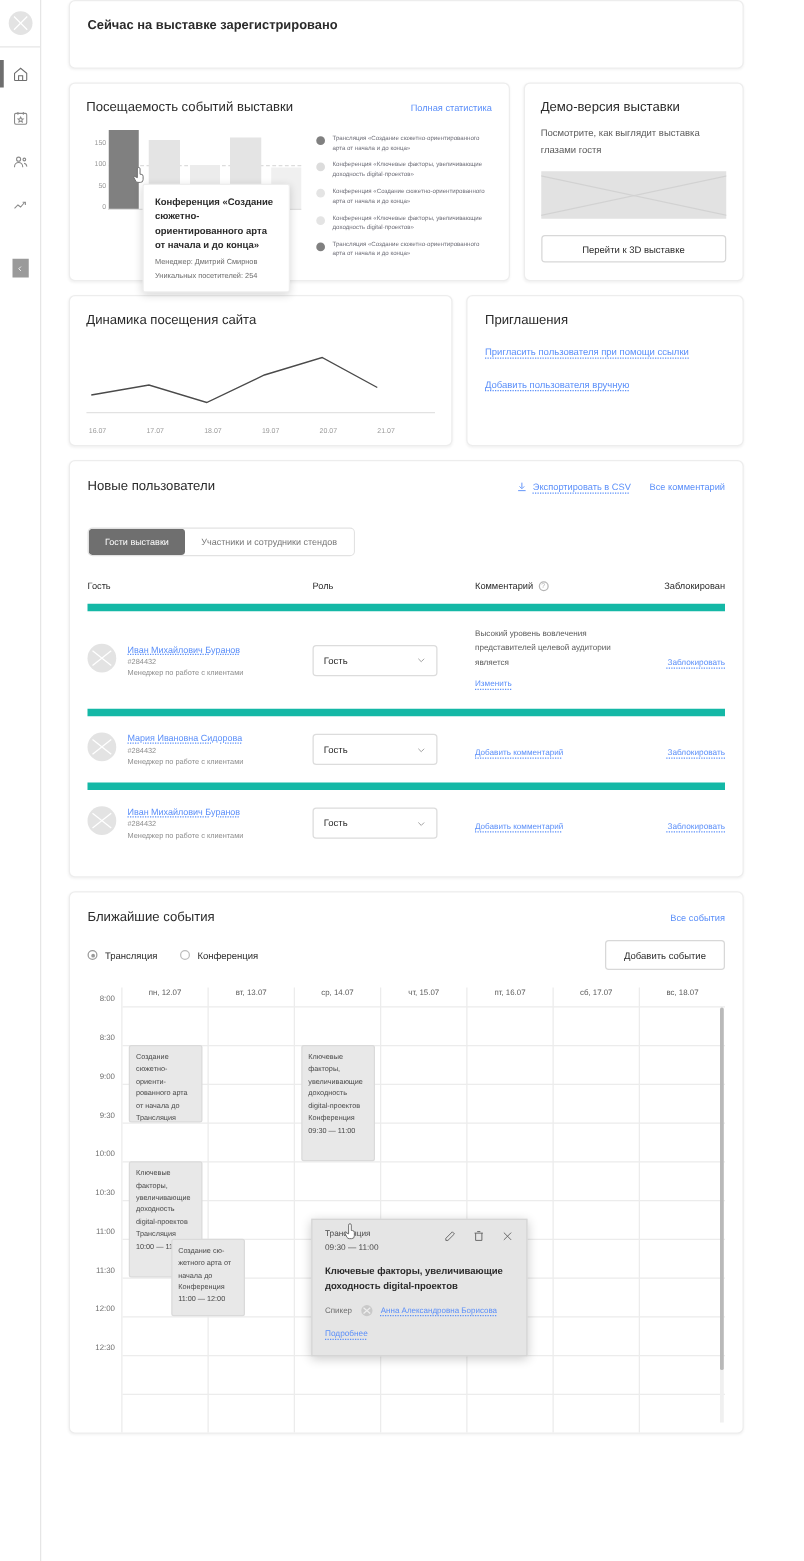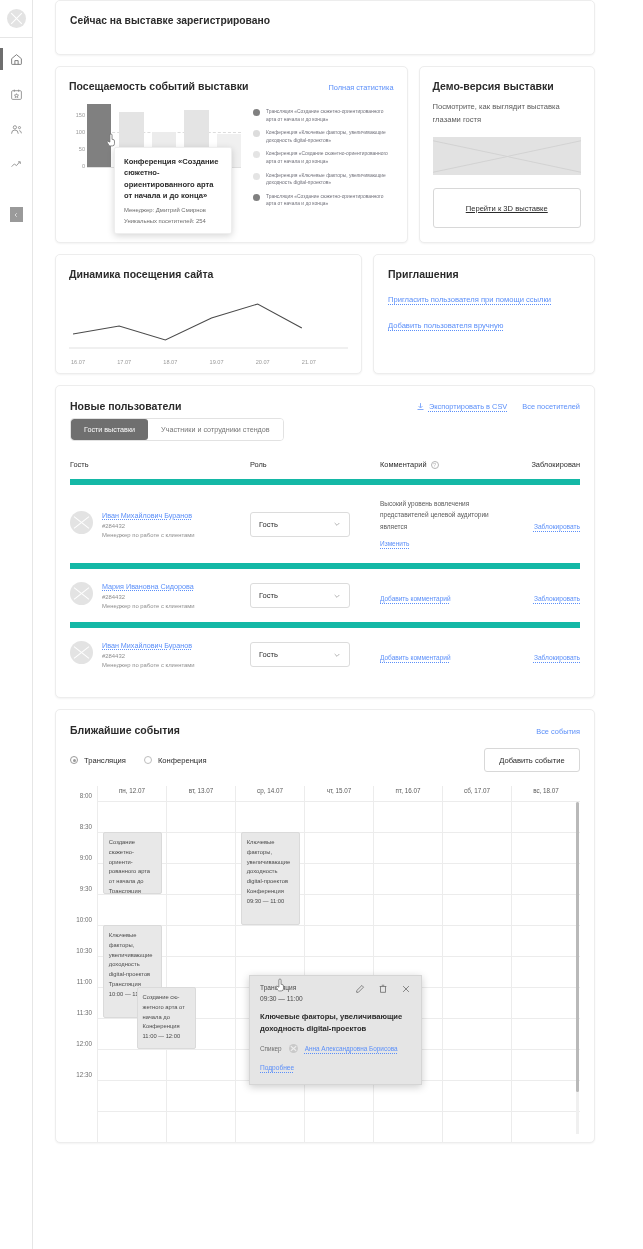--- a/index.html
+++ b/index.html
@@ -53,21 +53,21 @@
   .reg-stats { display: flex; }
   .reg-stat { flex: 1; text-align: center; border-right: 1px solid #e8e8e8; padding: 3px 0 2px 0; }
   .reg-stat:last-child { border-right: none; }
   .reg-num { font-size: 17px; font-weight: bold; color: #222; line-height: 1.15; }
   .reg-lbl { font-size: 7.4px; color: #6d6d6d; margin-top: 4px; }
 
   
   .attend-card { flex: 1 1 352px; padding: 13px 13px 12px 13px; position: relative; }
   .demo-card   { flex: 1 1 176px; padding: 13px 13px 14px 13px; }
   .sec-head { display: flex; align-items: baseline; justify-content: space-between; }
-  .sec-title { font-size: 10.5px; font-weight: bold; color: #2b2b2b; }
+  .sec-title { font-size: 10.5px; font-weight: normal; color: #2b2b2b; }
   .link { color: #5b8ff9; font-size: 7.4px; text-decoration: none; cursor: pointer; }
   .link.u { text-decoration: underline; text-decoration-style: dotted; text-underline-offset: 2px; }
   .link.solid { text-decoration: none; }
 
   .chart-area { display: flex; margin-top: 14px; }
   .bars-box { width: 172px; position: relative; }
   .yaxis { position: absolute; left: 0; top: 0; bottom: 14px; width: 16px; }
   .ytick { position: absolute; right: 0; font-size: 5.6px; color: #9a9a9a; transform: translateY(-50%); }
   .gridline { position: absolute; left: 18px; right: 0; border-top: 1px dashed #dcdcdc; }
   .bars { position: absolute; left: 18px; right: 0; bottom: 14px; top: 0; display: flex; align-items: flex-end; gap: 8px; }
@@ -92,38 +92,38 @@
   .demo-img { height: 38px; background: #e2e2e2; margin-top: 11px; position: relative; overflow: hidden; }
   .demo-img::before, .demo-img::after {
     content: ""; position: absolute; left: -6%; top: 50%; width: 112%; height: 1px; background: #d2d2d2;
   }
   .demo-img::before { transform: rotate(12deg); }
   .demo-img::after  { transform: rotate(-12deg); }
   .btn {
     border: 1px solid #d8d8d8; border-radius: 3px; background: #fff; cursor: pointer;
     font-size: 7.6px; color: #2b2b2b; font-family: "Liberation Sans", sans-serif;
   }
-  .demo-btn { width: 100%; height: 40px; margin-top: 13px; text-decoration: underline; }
+  .demo-btn { width: 100%; height: 22px; margin-top: 13px; }
 
   
   .row-dyn { margin-top: 11px; }
   .dyn-card { flex: 1 1 305px; padding: 13px 13px 8px 13px; }
   .inv-card { flex: 1 1 220px; padding: 13px 14px 14px 14px; }
   .line-wrap { margin-top: 10px; position: relative; }
   .xlabels { display: flex; margin-top: 3px; padding-left: 2px; }
   .xlabels span { flex: 1; font-size: 5.6px; color: #9a9a9a; }
   .inv-links { margin-top: 15px; display: flex; flex-direction: column; gap: 17px; }
   .inv-links a { font-size: 7.6px; }
 
   
   .users-card { margin-top: 11px; padding: 14px 14px 16px 14px; }
   .users-head { display: flex; align-items: center; justify-content: space-between; }
   .users-actions { display: flex; align-items: flex-end; gap: 15px; }
   .csv { display: flex; align-items: center; gap: 4px; }
-  .tabs { display: inline-flex; border: 1px solid #e2e2e2; border-radius: 4px; overflow: hidden; margin-top: 6px; }
+  .tabs { display: inline-flex; border: 1px solid #e2e2e2; border-radius: 4px; overflow: hidden; margin-top: 27px; }
   .tab { padding: 6px 13px; font-size: 7.2px; color: #777; cursor: pointer; background: #fff; }
   .tab.active { background: #6f6f6f; color: #fff; border-radius: 3px; }
   .tbl-head { display: flex; margin-top: 19px; padding-bottom: 10px; }
   .th { font-size: 7.4px; color: #2b2b2b; display: flex; align-items: center; gap: 4px; }
   .c1 { width: 180px; } .c2 { width: 130px; } .c3 { flex: 1; } .c4 { width: 68px; text-align: right; justify-content: flex-end; }
   .qmark { width: 8px; height: 8px; border-radius: 50%; border: 1px solid #b5b5b5; color: #b5b5b5;
     font-size: 5.5px; display: inline-flex; align-items: center; justify-content: center; }
   .urow { display: flex; border-top: 6px solid #14b8a6; padding: 13px 0 13px 0; align-items: center; }
   .uav { width: 23px; height: 23px; border-radius: 50%; background: #e3e3e3; position: relative; flex: 0 0 23px; }
   .uav::before, .uav::after { content:""; position:absolute; left:2px; top:11px; width:19px; height:1px; background:#fff; }
@@ -354,21 +354,21 @@
         <div class="sec-title">Новые пользователи</div>
         <div class="users-actions">
           <span class="csv">
             <svg width="9" height="9" viewBox="0 0 24 24" fill="none" stroke="#5b8ff9" stroke-width="2">
               <path d="M12 3v11"></path>
                 <path d="M7 11l5 5 5-5"></path>
                 <path d="M4 20h16"></path>
             </svg>
             <a class="link u">Экспортировать в CSV</a>
           </span>
-          <a class="link solid">Все посетителей</a>
+          <a class="link solid">Все комментарий</a>
         </div>
       </div>
 
       <div class="tabs">
         <div class="tab active">Гости выставки</div>
         <div class="tab">Участники и сотрудники стендов</div>
       </div>
 
       <div class="tbl-head">
         <div class="th c1">Гость</div>

